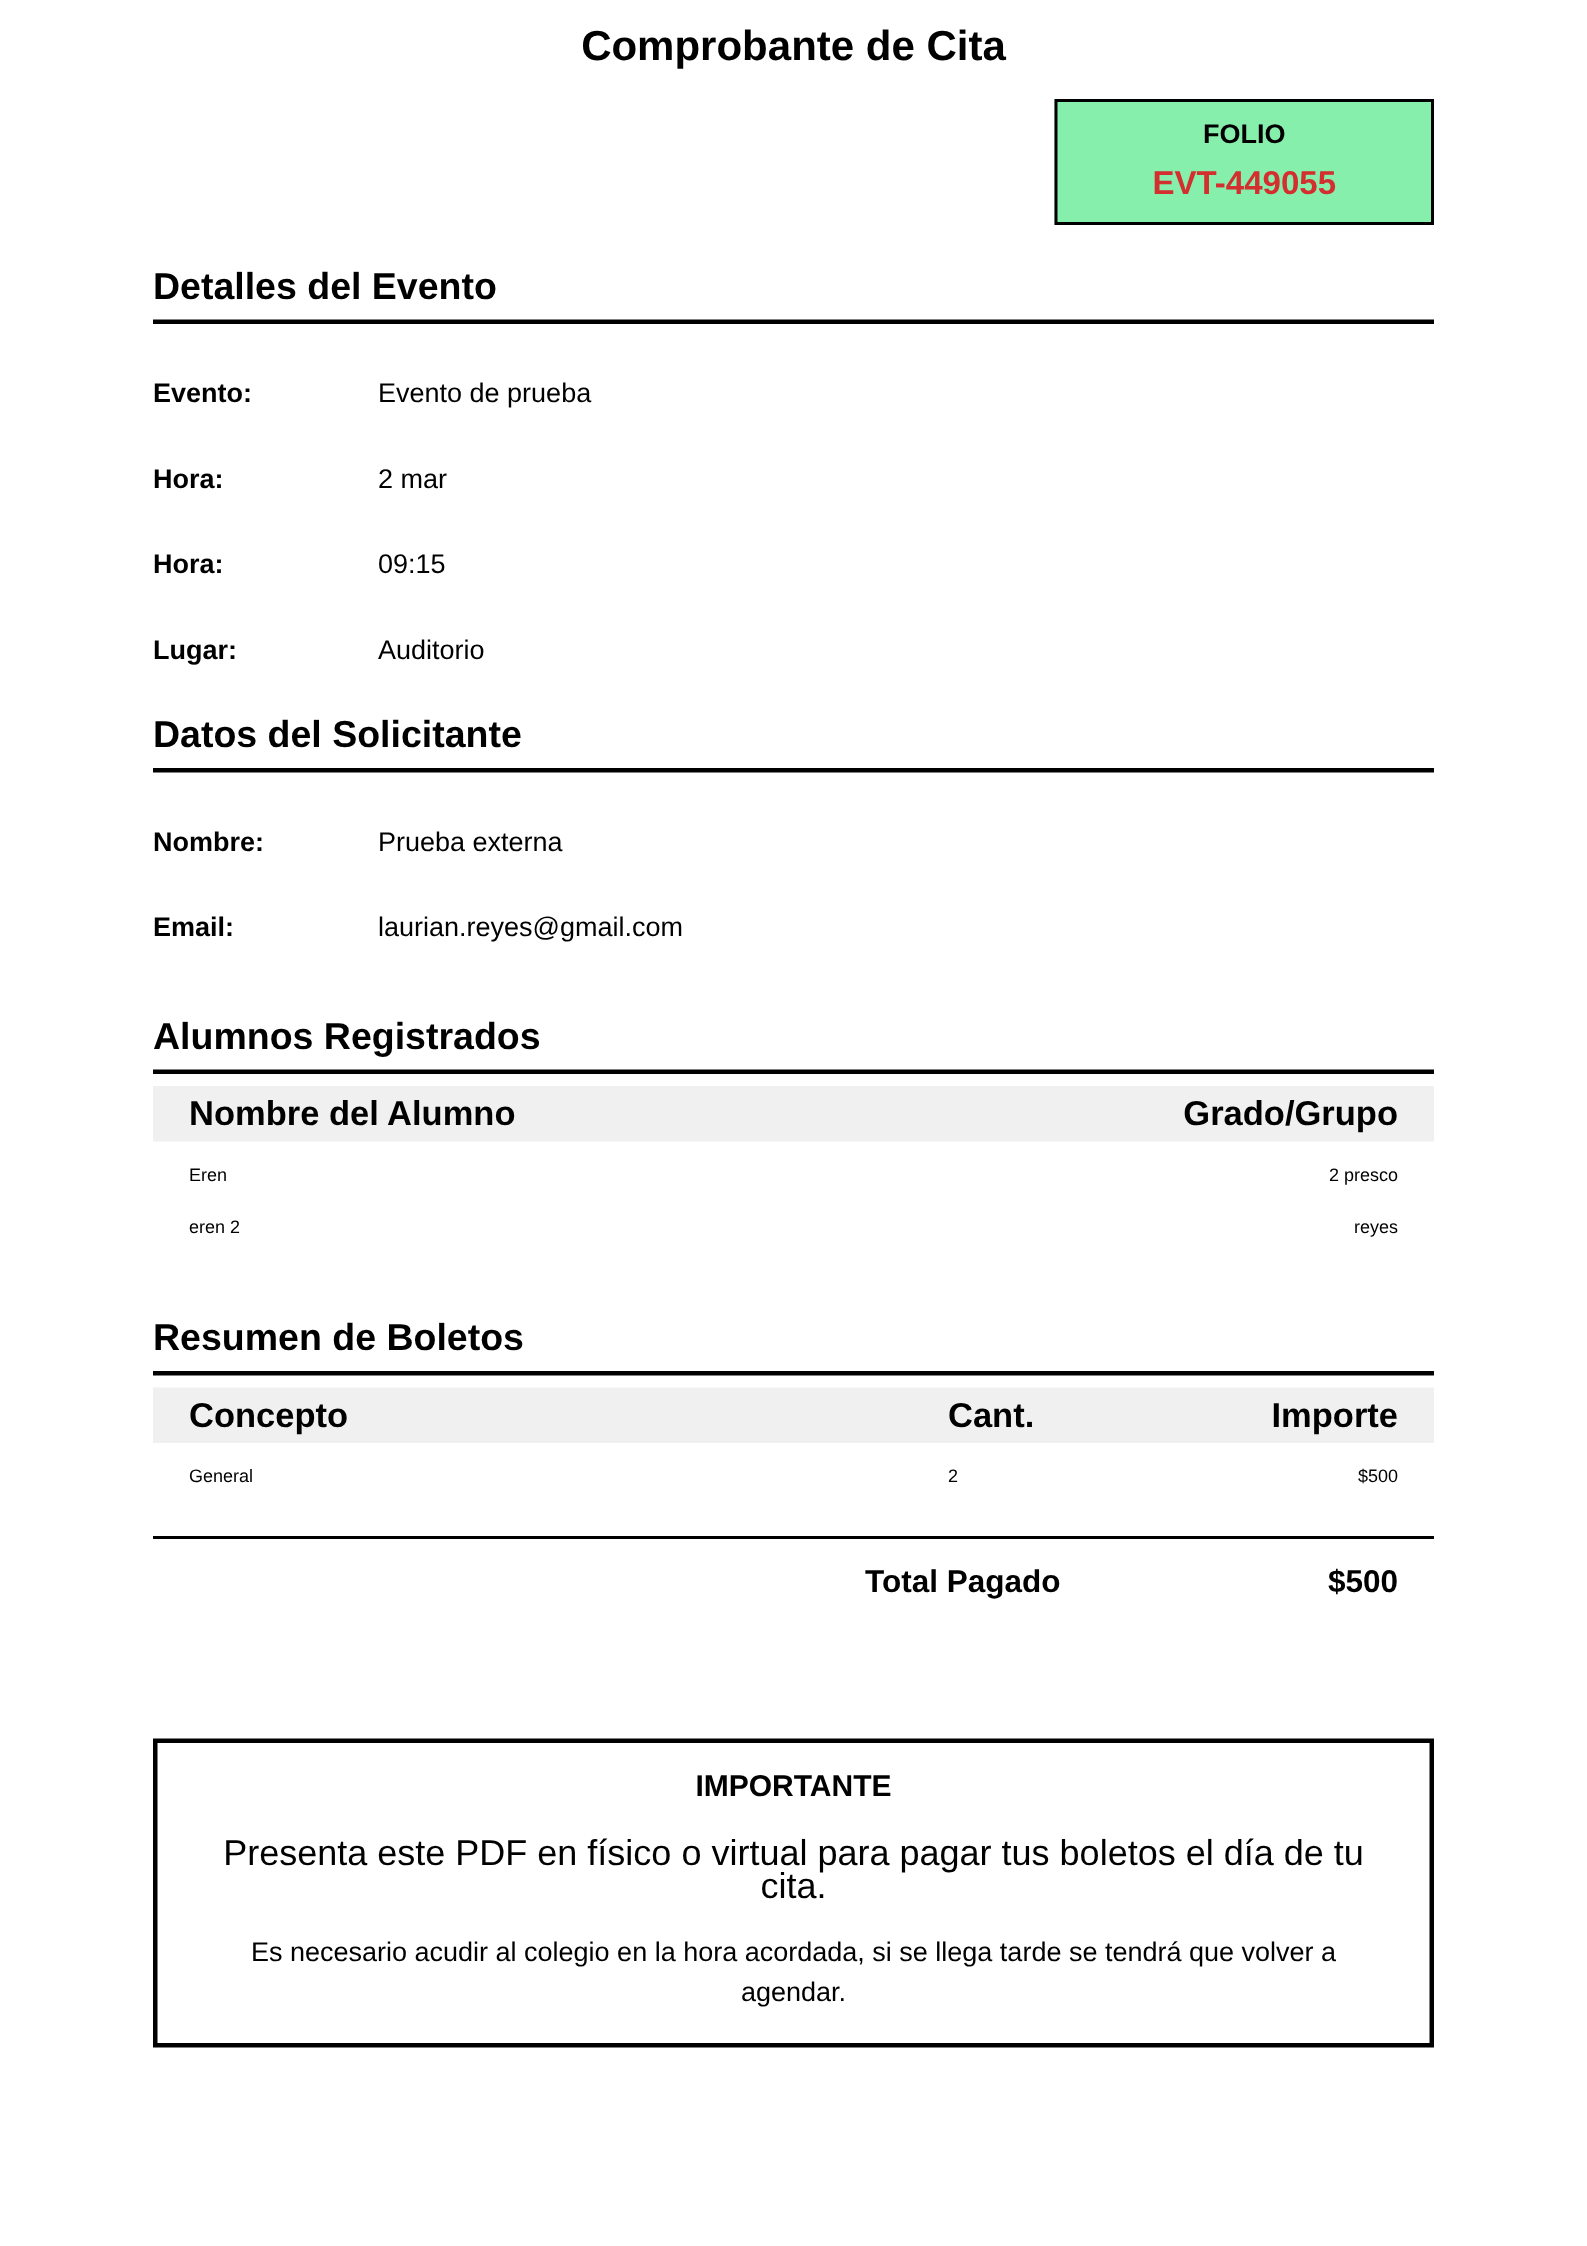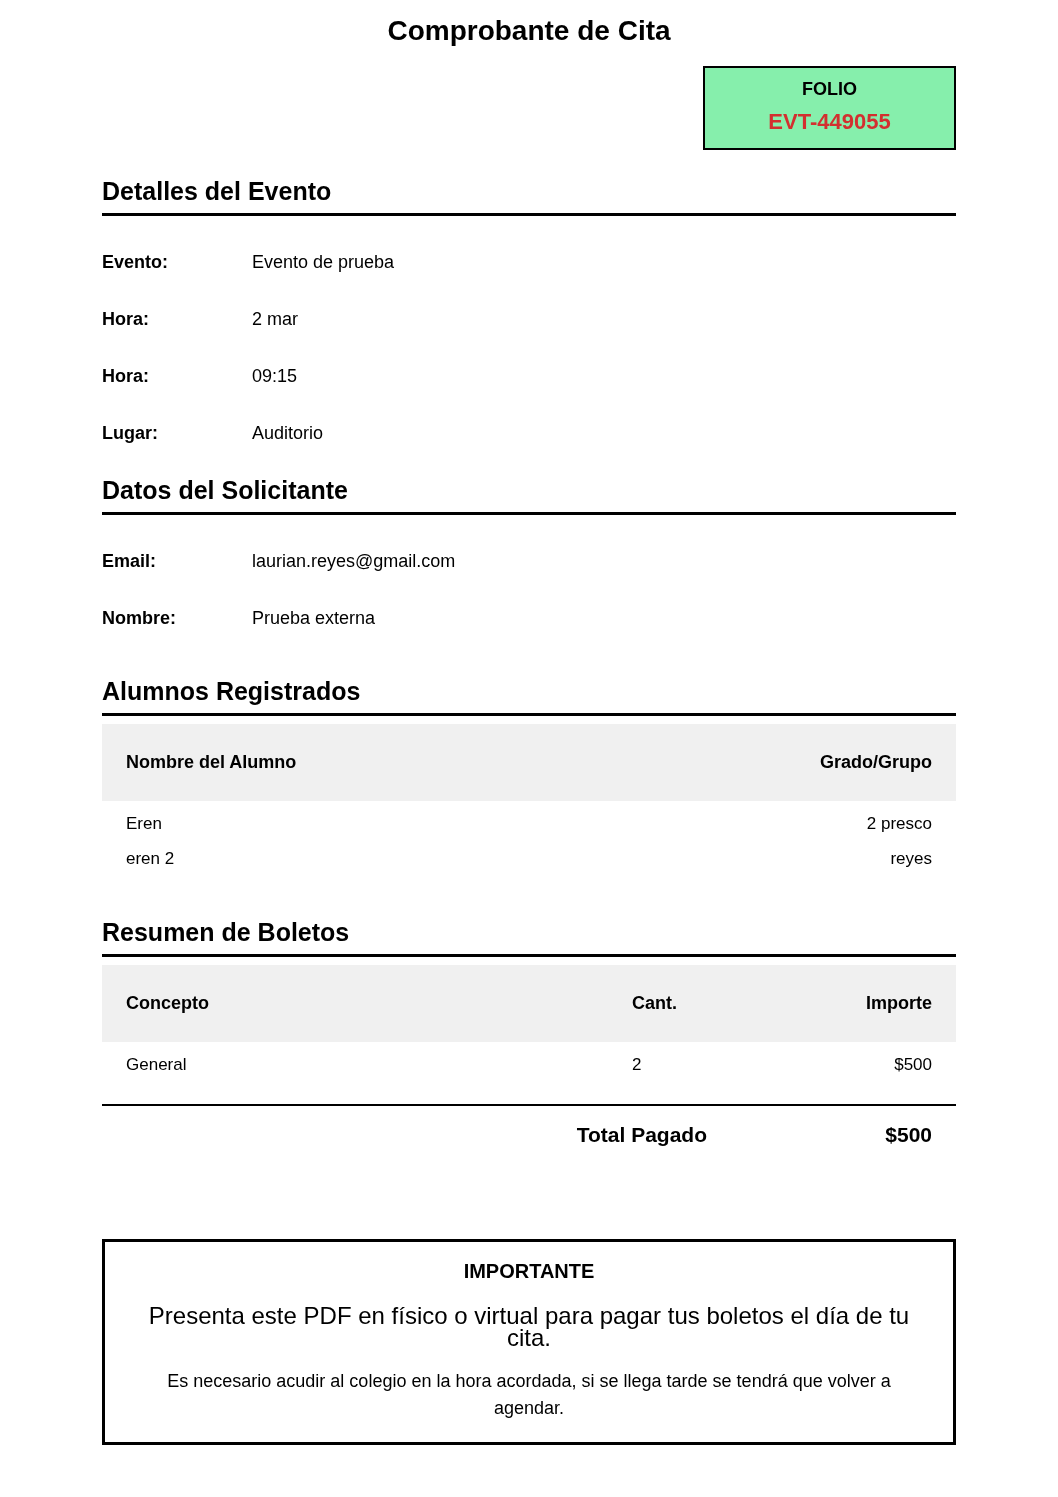--- a/index.html
+++ b/index.html
@@ -37,22 +37,22 @@
   .h-datos    { margin-top: 31px; }
   .h-alumnos  { margin-top: 47px; }
   .h-boletos  { margin-top: 46px; }
 
   .kv-rows { margin-top: 20px; }
   .kv-row  { display: flex; font-size: 18px; line-height: 21px; margin-bottom: 15px; margin-top: 36px; }
   .kv-label{ width: 150px; flex: none; font-weight: bold; }
   .kv-value{ flex: 1; }
 
   .table  { margin-top: 8px; }
-  .t-head { display: flex; background: #f0f0f0; padding: 28px 24px; font-size: 18px; font-weight: bold; line-height: 21px; }
-  .t-row  { display: flex; padding: 12px 24px 2px; font-size: 17px; line-height: 21px; }
+  .t-head { display: flex; background: #f0f0f0; padding: 8px 24px; font-size: 23px; font-weight: bold; line-height: 21px; }
+  .t-row  { display: flex; padding: 12px 24px 2px; font-size: 12px; line-height: 21px; }
   .cell-name    { flex: 1; text-align: left; }
   .cell-grade   { flex: none; text-align: right; }
   .cell-concept { flex: 1; text-align: left; }
   .cell-qty     { width: 150px; flex: none; }
   .cell-amount  { width: 150px; flex: none; text-align: right; }
 
   .total-divider { margin-top: 27px; border-top: 2px solid #000; height: 0; }
   .total-row   { display: flex; padding: 16px 24px 0; font-size: 21px; font-weight: bold; line-height: 25px; }
   .total-label { flex: 1; text-align: right; }
   .total-value { width: 225px; flex: none; text-align: right; }
@@ -97,26 +97,26 @@
       </div>
       <div class="kv-row">
         <div class="kv-label">Lugar:</div>
         <div class="kv-value">Auditorio</div>
       </div>
     </div>
 
     <div class="section-heading h-datos">Datos del Solicitante</div>
     <div class="kv-rows">
       <div class="kv-row">
+        <div class="kv-label">Nombre:</div>
+        <div class="kv-value">Prueba externa</div>
+      </div>
+      <div class="kv-row">
         <div class="kv-label">Email:</div>
         <div class="kv-value">laurian.reyes@gmail.com</div>
-      </div>
-      <div class="kv-row">
-        <div class="kv-label">Nombre:</div>
-        <div class="kv-value">Prueba externa</div>
       </div>
     </div>
 
     <div class="section-heading h-alumnos">Alumnos Registrados</div>
     <div class="table">
       <div class="t-head">
         <div class="cell-name">Nombre del Alumno</div>
         <div class="cell-grade">Grado/Grupo</div>
       </div>
       <div class="t-row">

